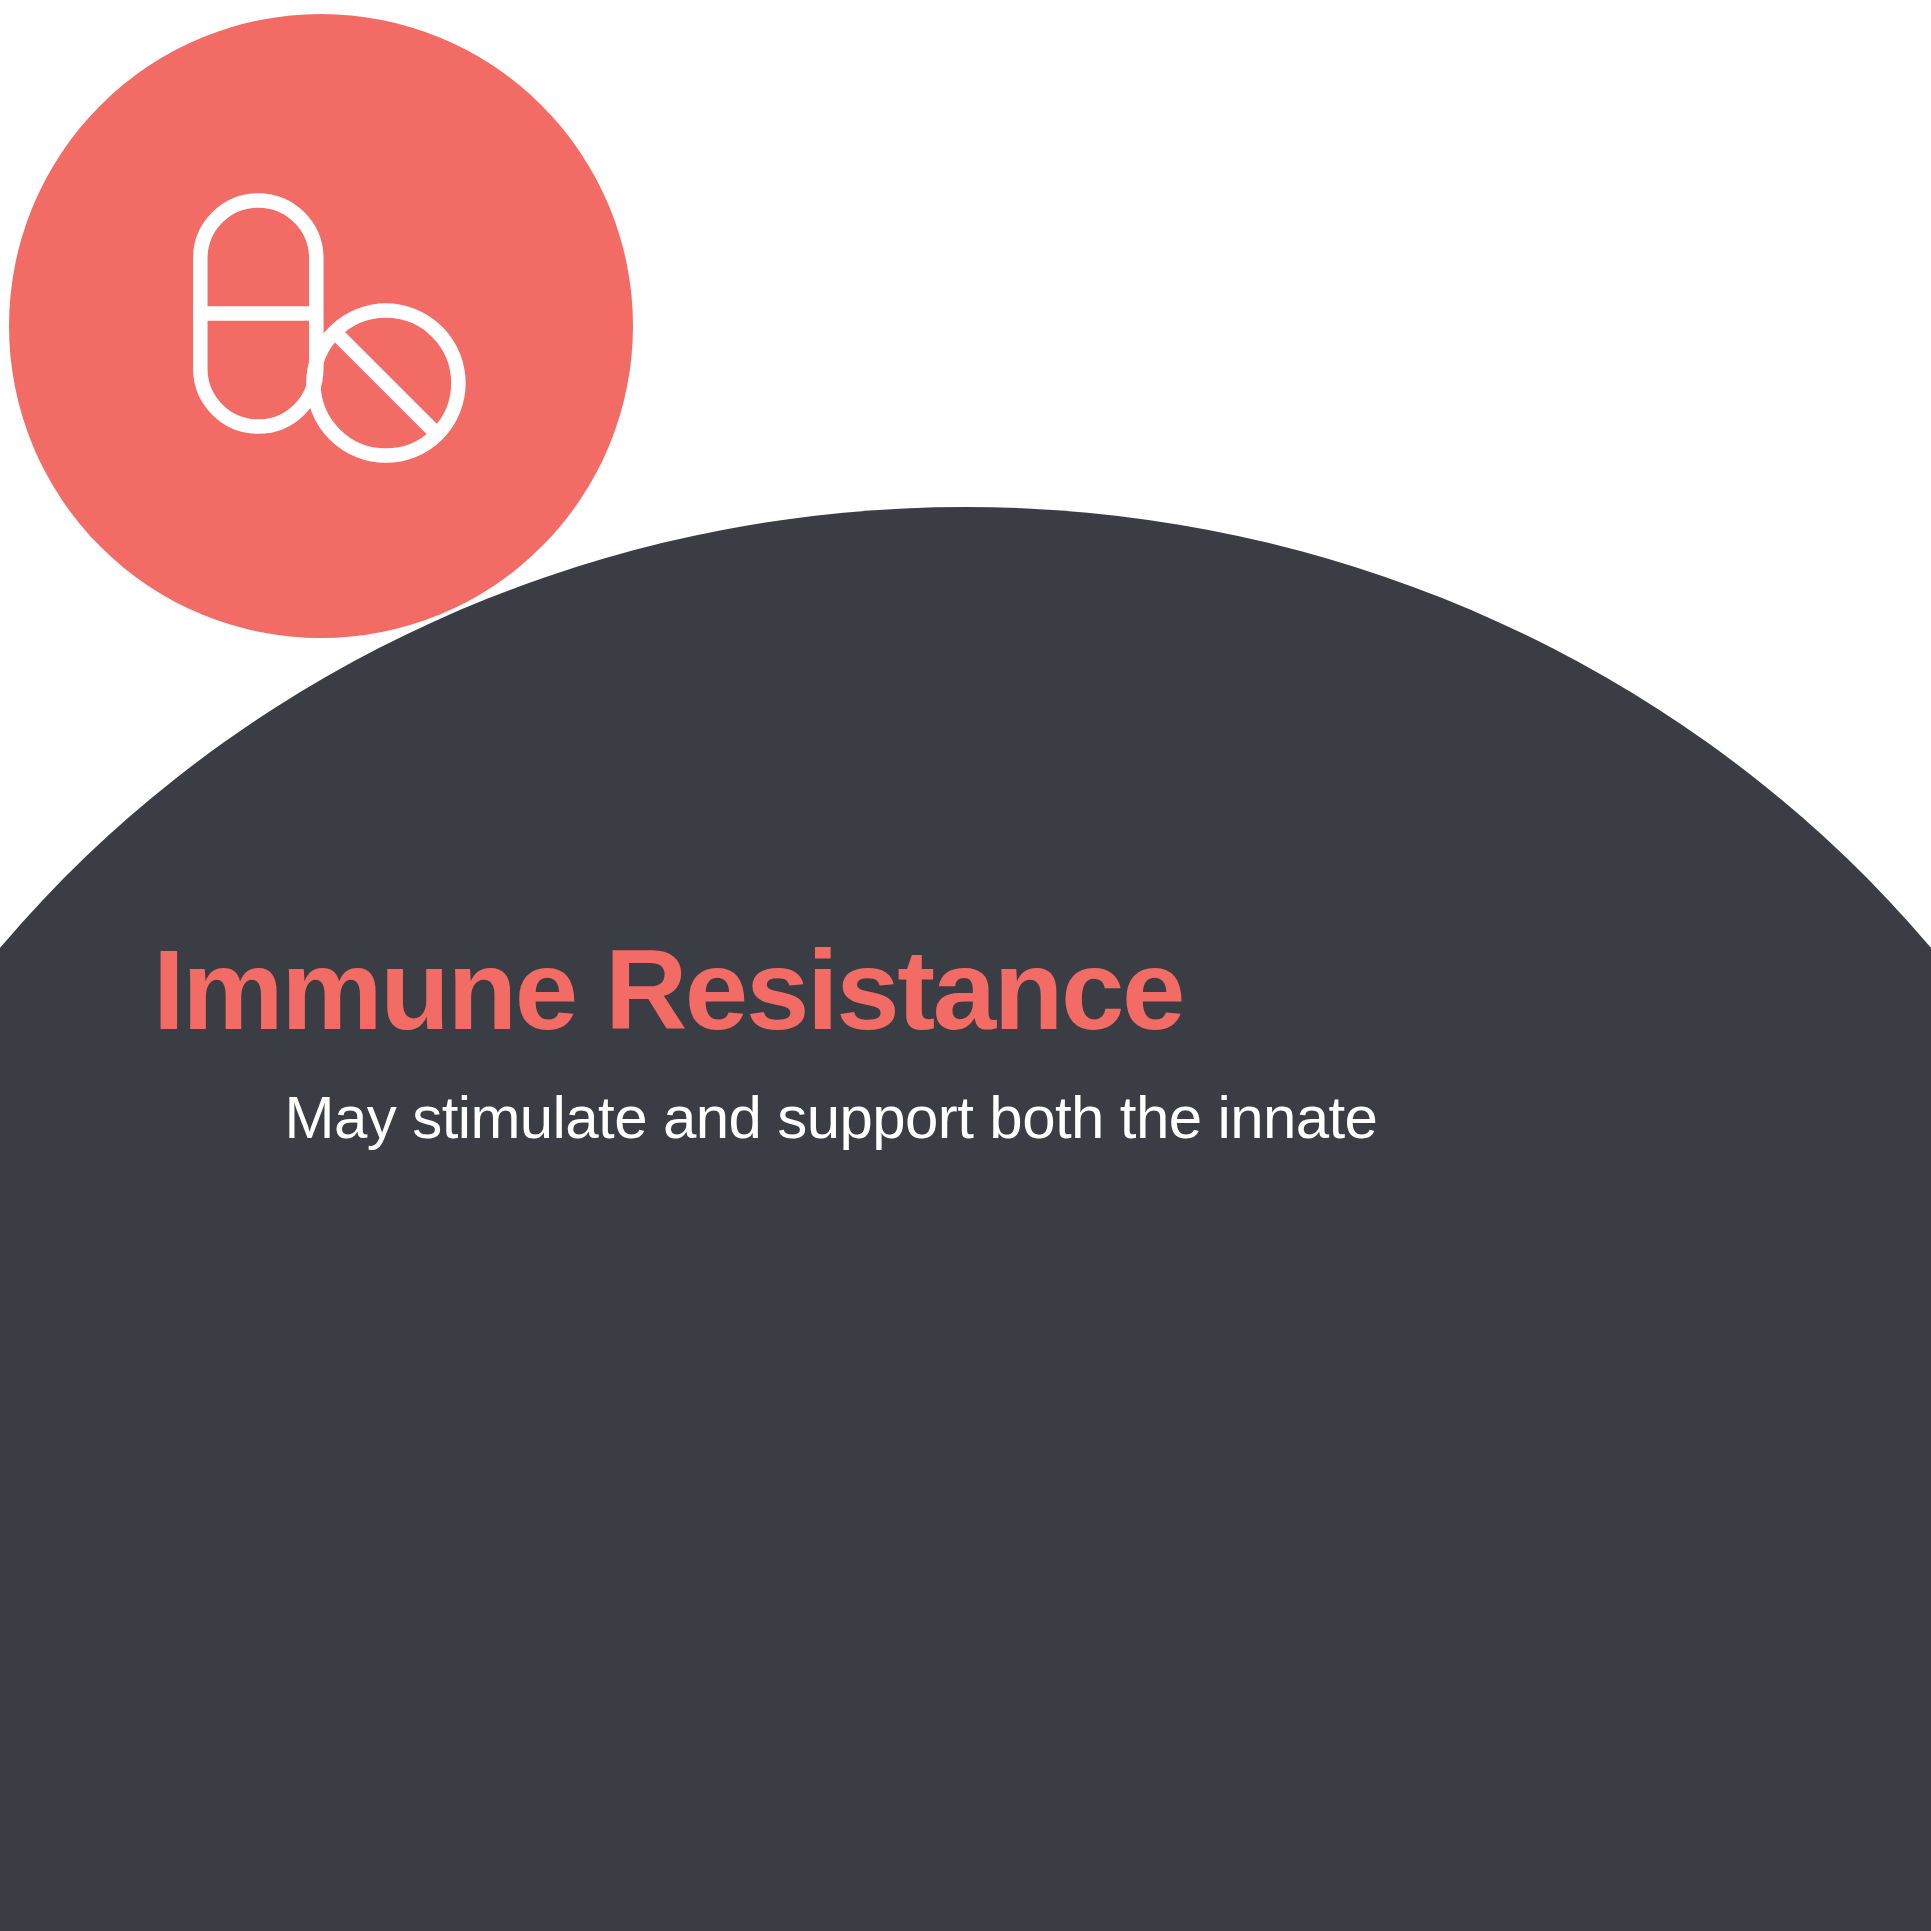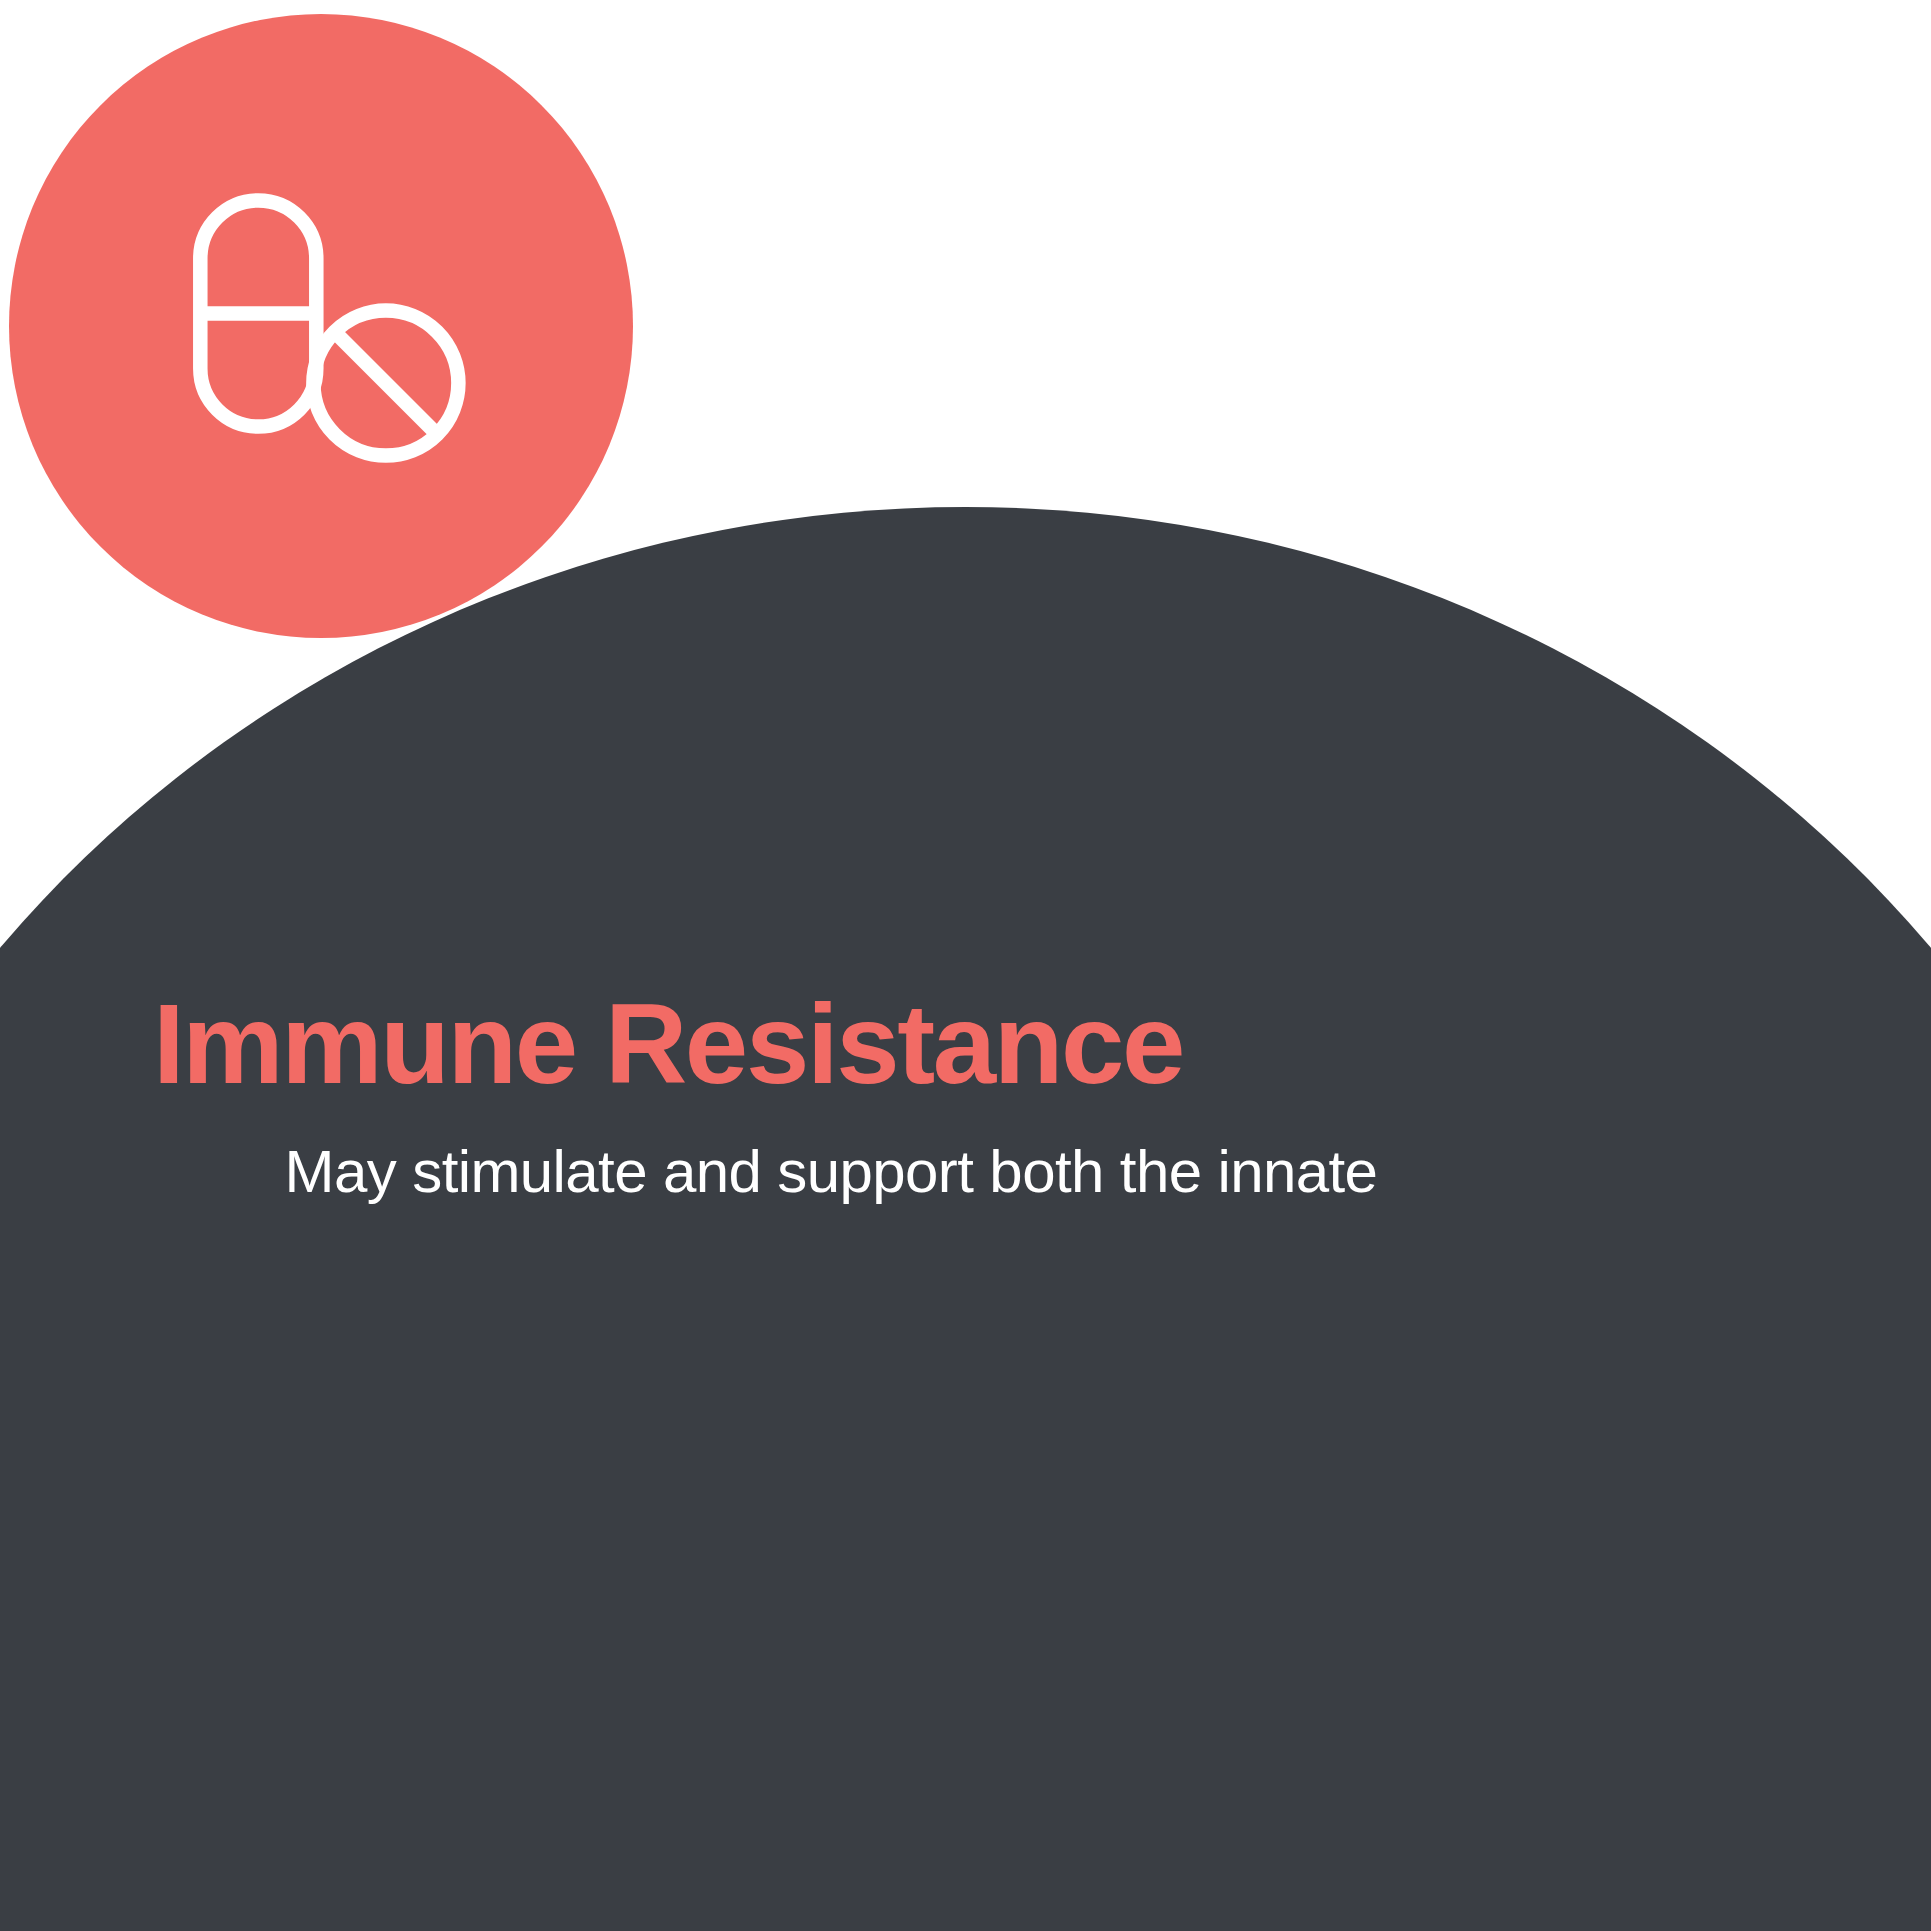--- a/index.html
+++ b/index.html
@@ -45,21 +45,21 @@
     display: block;
     width: 290px;
     height: 290px;
     margin-left: 7.7px;
     margin-top: 5.8px;
   }
   
   .content {
     position: absolute;
     left: 0;
-    top: 987px;
+    top: 933px;
     width: 1662px;
     z-index: 3;
     text-align: center;
   }
   .title {
     margin: 0 0 25px 0;
     padding: 0 0 0 0;
     text-align: left;
     padding-left: 153px;
     font-size: 114px;

